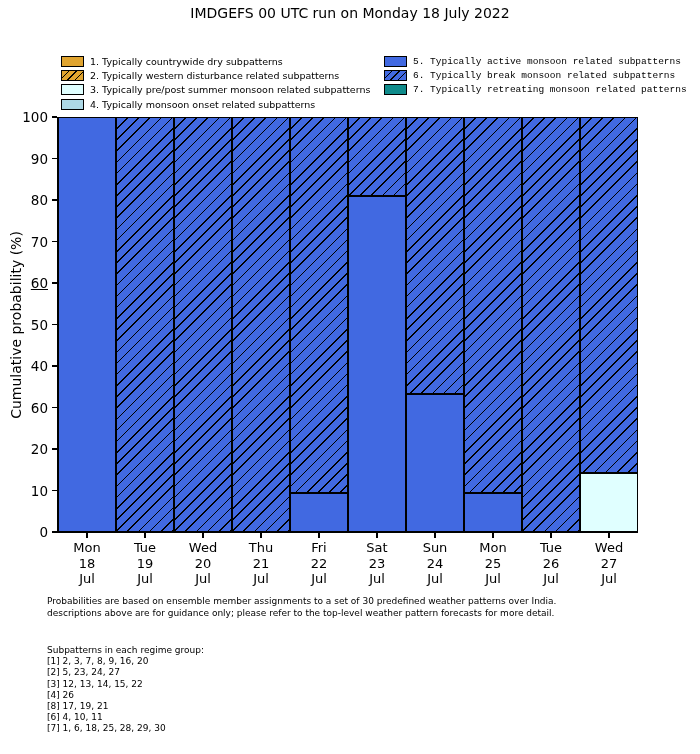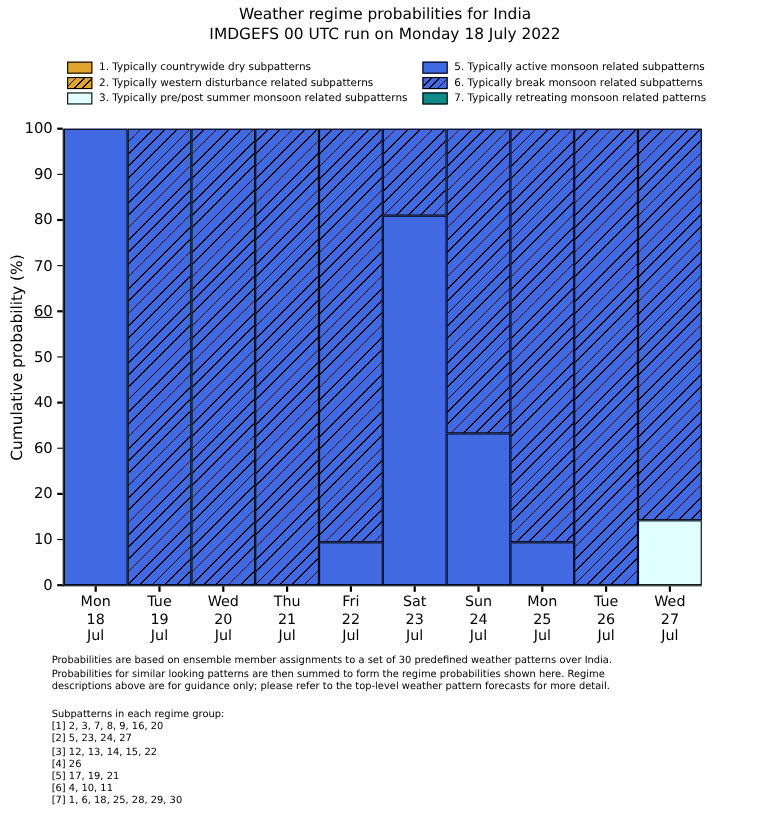--- a/index.html
+++ b/index.html
@@ -10,21 +10,21 @@
     font-family:"DejaVu Sans","Liberation Sans",sans-serif;
     color:#000;
     overflow:hidden;
   }
   
   .titles{position:absolute;top:5px;left:0;width:700px;text-align:center;line-height:1.28;}
   .title-line{font-size:14px;}
   
   .legend-col{position:absolute;top:54px;}
   .legend-col.left{left:61px;}
-  .legend-col.right{left:384px;}
+  .legend-col.right{left:384px;font-family:Liberation Mono, monospace;}
   .legend-item{display:flex;align-items:center;height:14.4px;}
   .legend-swatch{width:21px;height:9px;border:1px solid #000;margin-right:6px;flex:0 0 auto;}
   .legend-label{font-size:9.5px;white-space:nowrap;}
   
   .plot{
     position:absolute;left:57px;top:117px;width:581px;height:416px;
     border-left:1.4px solid #000;border-bottom:1.4px solid #000;
     box-sizing:border-box;
   }
   .bars{position:absolute;left:0;top:0;right:0;bottom:0;display:flex;}
@@ -65,36 +65,39 @@
   
   .footnote{position:absolute;left:47px;top:596px;font-size:9px;line-height:11.7px;}
   .subpatterns{position:absolute;left:47px;top:645px;font-size:9px;line-height:11.2px;}
 </style>
 </head>
 <body>
 
 <div class="figure">
 
   <div class="titles">
-    <div class="title-line">Weather regime probabilities for India</div>
     <div class="title-line">IMDGEFS 00 UTC run on Monday 18 July 2022</div>
   </div>
 
   <div class="legend-col left" id="legend-left">
       <div class="legend-item">
         <div class="legend-swatch" style="background-color: rgb(224, 164, 47);"></div>
         <div class="legend-label">1. Typically countrywide dry subpatterns</div>
       </div>
       <div class="legend-item">
         <div class="legend-swatch hatched" style="background-color: rgb(224, 164, 47);"></div>
         <div class="legend-label">2. Typically western disturbance related subpatterns</div>
       </div>
       <div class="legend-item">
         <div class="legend-swatch" style="background-color: rgb(224, 255, 255);"></div>
         <div class="legend-label">3. Typically pre/post summer monsoon related subpatterns</div>
+      </div>
+      <div class="legend-item">
+        <div class="legend-swatch" style="background-color: rgb(173, 216, 230);"></div>
+        <div class="legend-label">4. Typically monsoon onset related subpatterns</div>
       </div>
     </div>
   <div class="legend-col right" id="legend-right">
       <div class="legend-item">
         <div class="legend-swatch" style="background-color: rgb(65, 105, 225);"></div>
         <div class="legend-label">5. Typically active monsoon related subpatterns</div>
       </div>
       <div class="legend-item">
         <div class="legend-swatch hatched" style="background-color: rgb(65, 105, 225);"></div>
         <div class="legend-label">6. Typically break monsoon related subpatterns</div>
@@ -224,30 +227,29 @@
       <div class="x-tick" style="left: calc(95% - 0.65px);"></div>
       <div class="x-tick-label" style="left: 95%;">
         <div>Wed</div>
         <div>27</div>
         <div>Jul</div>
       </div>
     </div>
 
   <div class="footnote" id="footnote">
       <div>Probabilities are based on ensemble member assignments to a set of 30 predefined weather patterns over India.</div>
-      <div>Probabilities for similar looking patterns are then summed to form the regime probabilities shown here. Regime</div>
       <div>descriptions above are for guidance only; please refer to the top-level weather pattern forecasts for more detail.</div>
     </div>
 
   <div class="subpatterns">
     <div>Subpatterns in each regime group:</div>
     <div id="subpattern-groups">
         <div>[1] 2, 3, 7, 8, 9, 16, 20</div>
         <div>[2] 5, 23, 24, 27</div>
         <div>[3] 12, 13, 14, 15, 22</div>
         <div>[4] 26</div>
-        <div>[5] 17, 19, 21</div>
+        <div>[8] 17, 19, 21</div>
         <div>[6] 4, 10, 11</div>
         <div>[7] 1, 6, 18, 25, 28, 29, 30</div>
       </div>
   </div>
 
 </div>
 
 </body></html>

